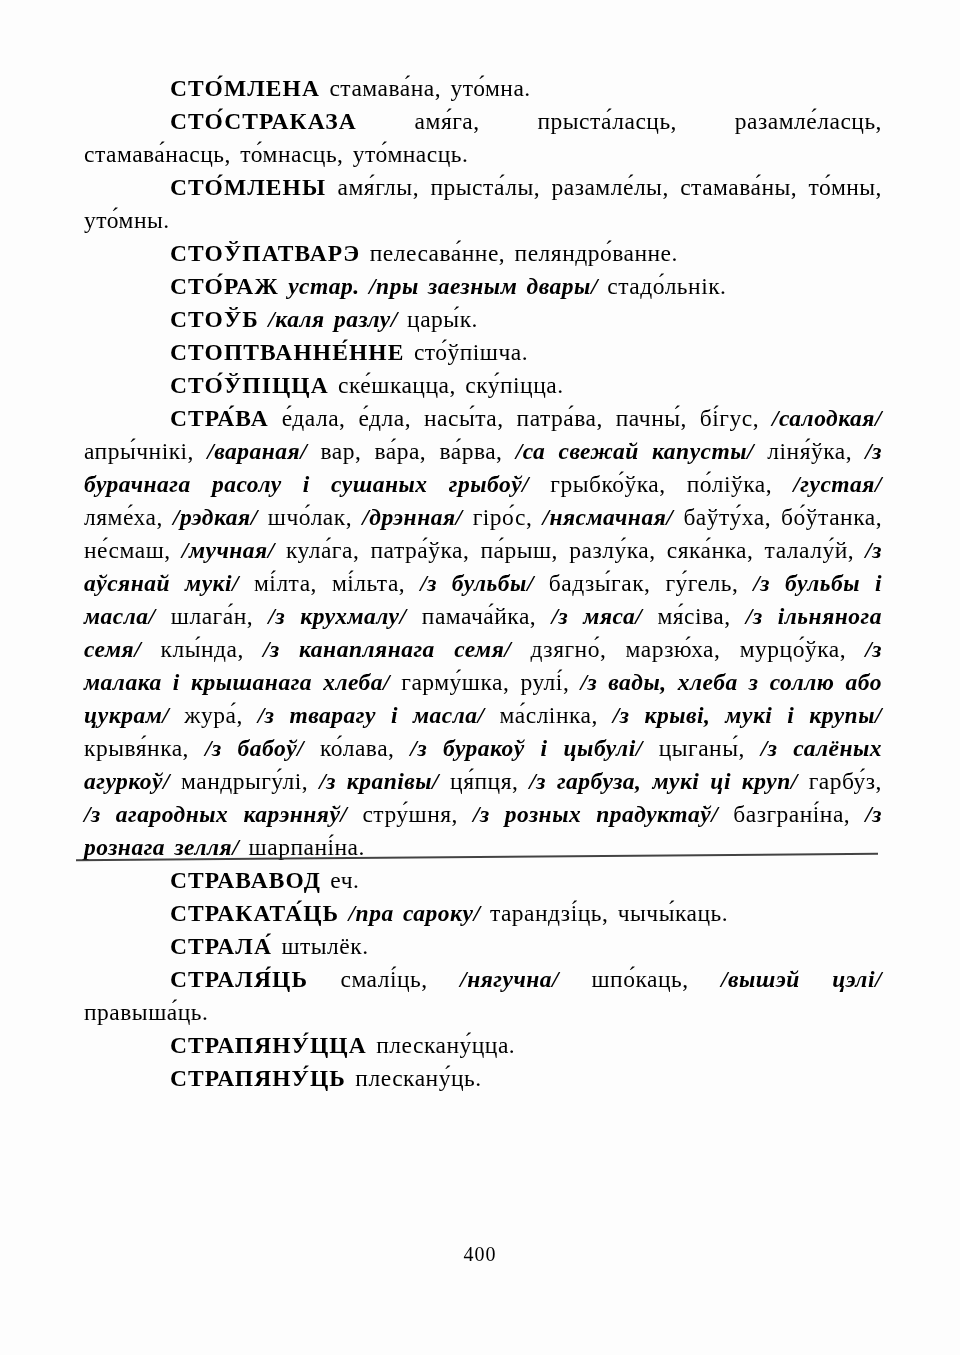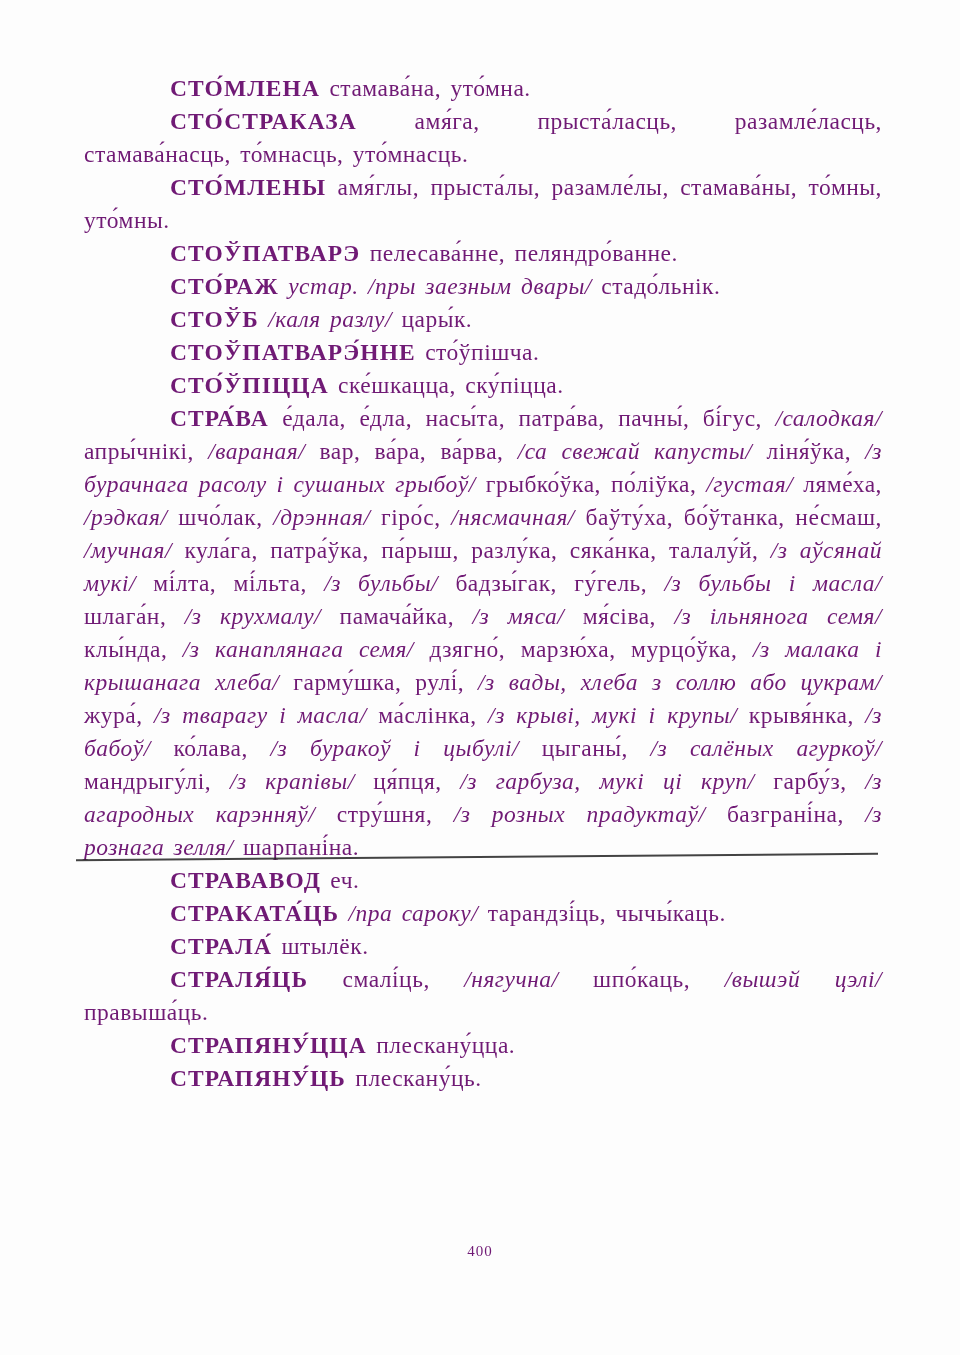--- a/index.html
+++ b/index.html
@@ -5,21 +5,21 @@
   html, body {
     margin: 0;
     padding: 0;
     background: #fcfcfc;
   }
   .page {
     position: relative;
     width: 960px;
     height: 1355px;
     background: #fdfdfd;
-    color: #701a75;
+    color: #000000;
     font-family: "Liberation Serif", "DejaVu Serif", serif;
     overflow: hidden;
   }
   .text-block {
     position: absolute;
     left: 84px;
     top: 72px;
     width: 798px;
     font-size: 23.5px;
     line-height: 33px;
@@ -32,53 +32,54 @@
     margin: 0;
     padding: 0;
     text-indent: 86px;
   }
   .head {
     font-weight: 700;
     letter-spacing: 1.1px;
   }
   .it {
     font-style: italic;
+    font-weight: bold;
   }
   .artifact-line {
     position: absolute;
     left: 76px;
     top: 856px;
     width: 802px;
     height: 2px;
     background: #222;
     opacity: 0.85;
     transform: rotate(-0.45deg);
   }
   .page-number {
     position: absolute;
     top: 1243px;
     left: 0;
     width: 100%;
     text-align: center;
-    font-size: 15px;
+    font-size: 20px;
     letter-spacing: 1px;
   }
 </style>
 </head>
 <body>
 
 <div class="page">
   <div class="text-block">
       <p class="entry"><span class="head">СТО́МЛЕНА</span><span class="rm"> стамава́на, уто́мна.</span></p>
       <p class="entry"><span class="head">СТО́СТРАКАЗА</span><span class="rm"> амя́га, прыста́ласць, разамле́ласць, стамава́насць, то́мнасць, уто́мнасць.</span></p>
       <p class="entry"><span class="head">СТО́МЛЕНЫ</span><span class="rm"> амя́глы, прыста́лы, разамле́лы, стамава́ны, то́мны, уто́мны.</span></p>
       <p class="entry"><span class="head">СТОЎПАТВАРЭ</span><span class="rm"> пелесава́нне, пеляндро́ванне.</span></p>
       <p class="entry"><span class="head">СТО́РАЖ</span><span class="it"> устар. /пры заезным двары/</span><span class="rm"> стадо́льнік.</span></p>
       <p class="entry"><span class="head">СТОЎБ</span><span class="it"> /каля разлу/</span><span class="rm"> цары́к.</span></p>
-      <p class="entry"><span class="head">СТОЎПАТВАРЭ́ННЕ</span><span class="rm"> сто́ўпішча.</span></p>
+      <p class="entry"><span class="head">СТОПТВАННЕ́ННЕ</span><span class="rm"> сто́ўпішча.</span></p>
       <p class="entry"><span class="head">СТО́ЎПІЦЦА</span><span class="rm"> ске́шкацца, ску́піцца.</span></p>
       <p class="entry"><span class="head">СТРА́ВА</span><span class="rm"> е́дала, е́дла, насы́та, патра́ва, пачны́, бі́гус, </span><span class="it">/салодкая/</span><span class="rm"> апры́чнікі, </span><span class="it">/вараная/</span><span class="rm"> вар, ва́ра, ва́рва, </span><span class="it">/са свежай капусты/</span><span class="rm"> ліня́ўка, </span><span class="it">/з бурачнага расолу і сушаных грыбоў/</span><span class="rm"> грыбко́ўка, по́ліўка, </span><span class="it">/густая/</span><span class="rm"> ляме́ха, </span><span class="it">/рэдкая/</span><span class="rm"> шчо́лак, </span><span class="it">/дрэнная/</span><span class="rm"> гіро́с, </span><span class="it">/нясмачная/</span><span class="rm"> баўту́ха, бо́ўтанка, не́смаш, </span><span class="it">/мучная/</span><span class="rm"> кула́га, патра́ўка, па́рыш, разлу́ка, сяка́нка, талалу́й, </span><span class="it">/з аўсянай мукі/</span><span class="rm"> мі́лта, мі́льта, </span><span class="it">/з бульбы/</span><span class="rm"> бадзы́гак, гу́гель, </span><span class="it">/з бульбы і масла/</span><span class="rm"> шлага́н, </span><span class="it">/з крухмалу/</span><span class="rm"> памача́йка, </span><span class="it">/з мяса/</span><span class="rm"> мя́сіва, </span><span class="it">/з ільнянога семя/</span><span class="rm"> клы́нда, </span><span class="it">/з канаплянага семя/</span><span class="rm"> дзягно́, марзю́ха, мурцо́ўка, </span><span class="it">/з малака і крышанага хлеба/</span><span class="rm"> гарму́шка, рулі́, </span><span class="it">/з вады, хлеба з соллю або цукрам/</span><span class="rm"> жура́, </span><span class="it">/з тварагу і масла/</span><span class="rm"> ма́слінка, </span><span class="it">/з крыві, мукі і крупы/</span><span class="rm"> крывя́нка, </span><span class="it">/з бабоў/</span><span class="rm"> ко́лава, </span><span class="it">/з буракоў і цыбулі/</span><span class="rm"> цыганы́, </span><span class="it">/з салёных агуркоў/</span><span class="rm"> мандрыгу́лі, </span><span class="it">/з крапівы/</span><span class="rm"> ця́пця, </span><span class="it">/з гарбуза, мукі ці круп/</span><span class="rm"> гарбу́з, </span><span class="it">/з агародных карэнняў/</span><span class="rm"> стру́шня, </span><span class="it">/з розных прадуктаў/</span><span class="rm"> базграні́на, </span><span class="it">/з рознага зелля/</span><span class="rm"> шарпані́на.</span></p>
       <p class="entry"><span class="head">СТРАВАВОД</span><span class="rm"> еч.</span></p>
       <p class="entry"><span class="head">СТРАКАТА́ЦЬ</span><span class="it"> /пра сароку/</span><span class="rm"> тарандзі́ць, чычы́каць.</span></p>
       <p class="entry"><span class="head">СТРАЛА́</span><span class="rm"> штылёк.</span></p>
       <p class="entry"><span class="head">СТРАЛЯ́ЦЬ</span><span class="rm"> смалі́ць, </span><span class="it">/нягучна/</span><span class="rm"> шпо́каць, </span><span class="it">/вышэй цэлі/</span><span class="rm"> правыша́ць.</span></p>
       <p class="entry"><span class="head">СТРАПЯНУ́ЦЦА</span><span class="rm"> плескану́цца.</span></p>
       <p class="entry"><span class="head">СТРАПЯНУ́ЦЬ</span><span class="rm"> плескану́ць.</span></p>
     </div>
   <div class="artifact-line"></div>

